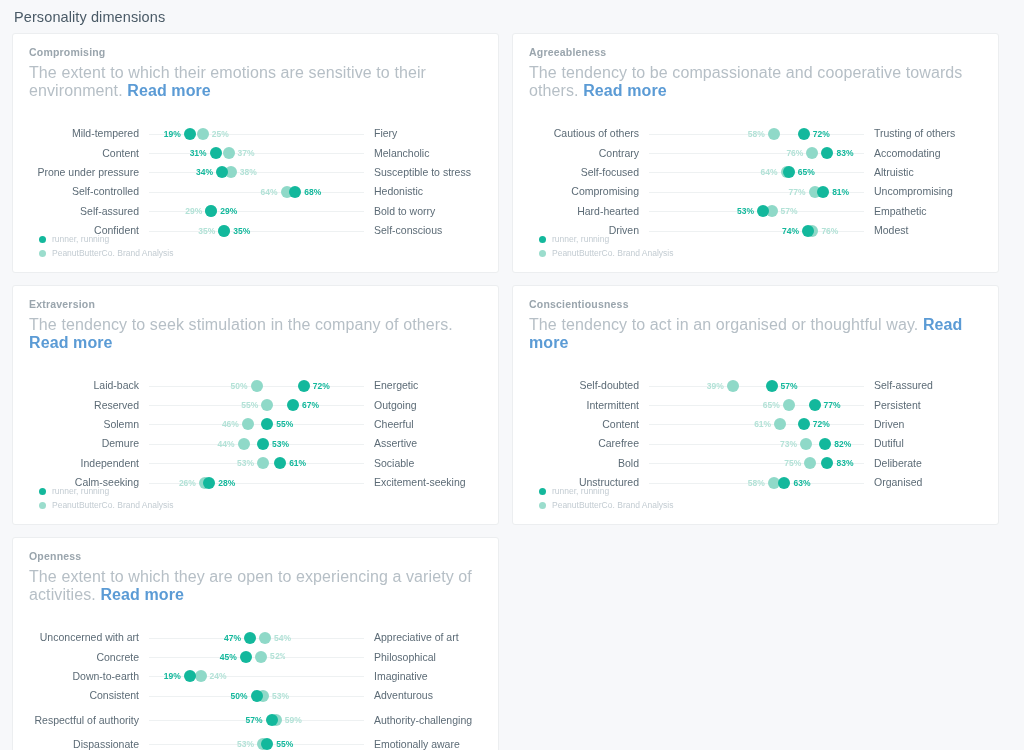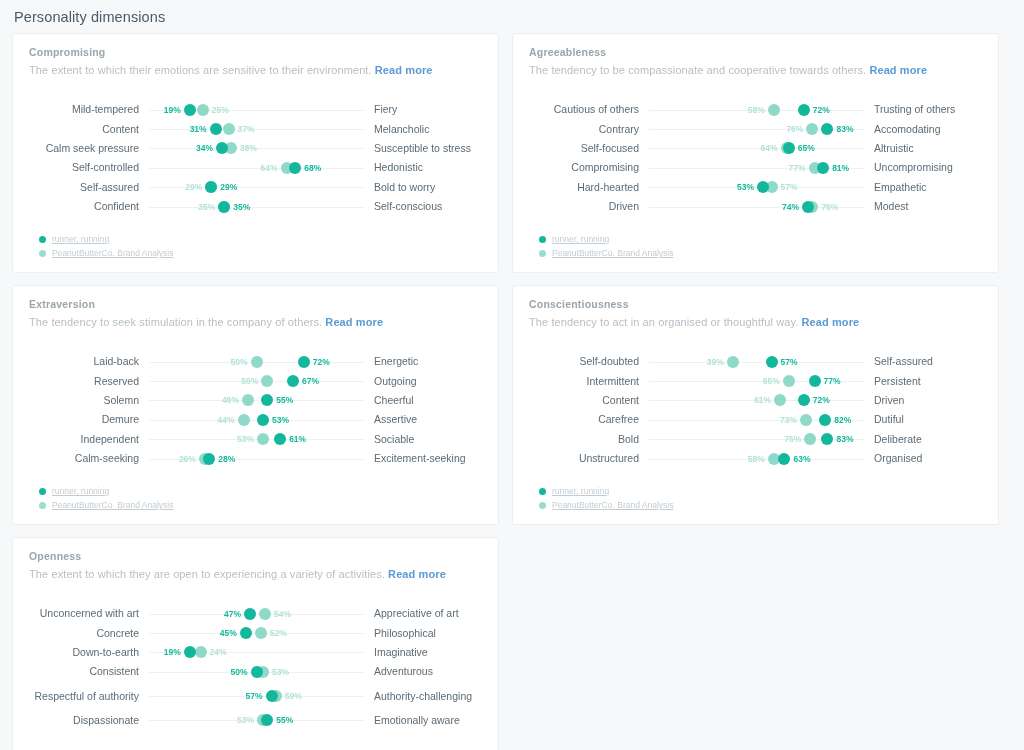--- a/index.html
+++ b/index.html
@@ -36,21 +36,21 @@
   .panel.bottom { height: 250px; }
 
   .panel-title {
     font-size: 10.5px;
     font-weight: bold;
     color: #9aa5ad;
     letter-spacing: 0.2px;
     margin-bottom: 6px;
   }
   .panel-desc {
-    font-size: 11px;
+    font-size: 16px;
     color: #b6bfc6;
     letter-spacing: 0.1px;
     margin-bottom: 4px;
   }
   .read-more {
     color: #5b9bd5;
     font-weight: bold;
     text-decoration: none;
     cursor: pointer;
   }
@@ -113,21 +113,20 @@
     position: absolute;
     left: 26px;
     bottom: 12px;
   }
   .legend-row {
     display: flex;
     align-items: center;
     height: 14px;
     font-size: 8.5px;
     color: #c3ccd2;
-    text-decoration: underline;
   }
   .legend-dot {
     width: 7px; height: 7px;
     border-radius: 50%;
     margin-right: 6px;
   }
   .legend-dot.dark { background: #13b89c; }
   .legend-dot.light { background: #9bddcd; }
 </style>
 </head>
@@ -156,21 +155,21 @@
           <div class="track">
             <div class="axis"></div>
             <div class="dot light" style="left: 37%;"></div>
             <div class="dot dark" style="left: 31%;"></div>
             <div class="val light" style="left: calc(37% + 9px);">37%</div>
             <div class="val dark" style="left: calc(31% - 9px); transform: translate(-100%, -50%);">31%</div>
           </div>
           <div class="label-right">Melancholic</div>
         </div>
         <div class="row">
-          <div class="label-left">Calm seek pressure</div>
+          <div class="label-left">Prone under pressure</div>
           <div class="track">
             <div class="axis"></div>
             <div class="dot light" style="left: 38%;"></div>
             <div class="dot dark" style="left: 34%;"></div>
             <div class="val light" style="left: calc(38% + 9px);">38%</div>
             <div class="val dark" style="left: calc(34% - 9px); transform: translate(-100%, -50%);">34%</div>
           </div>
           <div class="label-right">Susceptible to stress</div>
         </div>
         <div class="row">
@@ -478,21 +477,21 @@
             <div class="val dark" style="left: calc(47% - 9px); transform: translate(-100%, -50%);">47%</div>
           </div>
           <div class="label-right">Appreciative of art</div>
         </div>
         <div class="row">
           <div class="label-left">Concrete</div>
           <div class="track">
             <div class="axis"></div>
             <div class="dot light" style="left: 52%;"></div>
             <div class="dot dark" style="left: 45%;"></div>
-            <div class="val light" style="left: calc(52% + 9px);">52%</div>
+            <div class="val light" style="left: calc(52% + 9px); font-family: Liberation Mono, monospace;">52%</div>
             <div class="val dark" style="left: calc(45% - 9px); transform: translate(-100%, -50%);">45%</div>
           </div>
           <div class="label-right">Philosophical</div>
         </div>
         <div class="row">
           <div class="label-left">Down-to-earth</div>
           <div class="track">
             <div class="axis"></div>
             <div class="dot light" style="left: 24%;"></div>
             <div class="dot dark" style="left: 19%;"></div>

